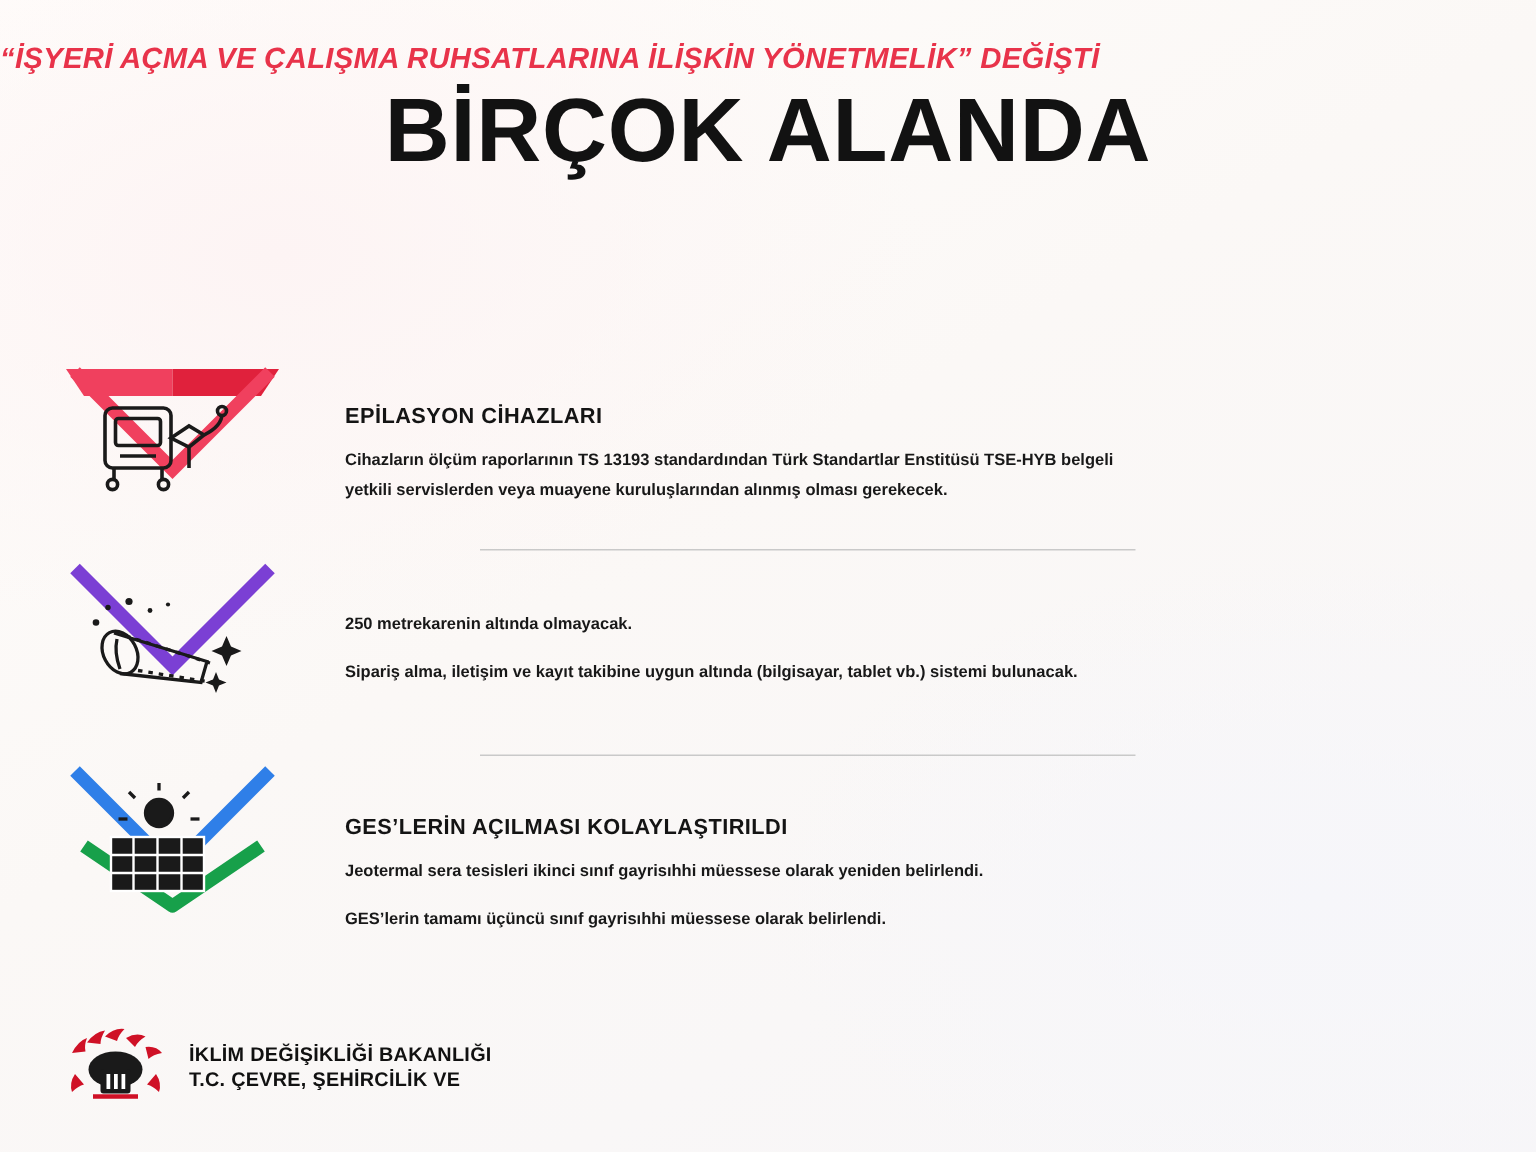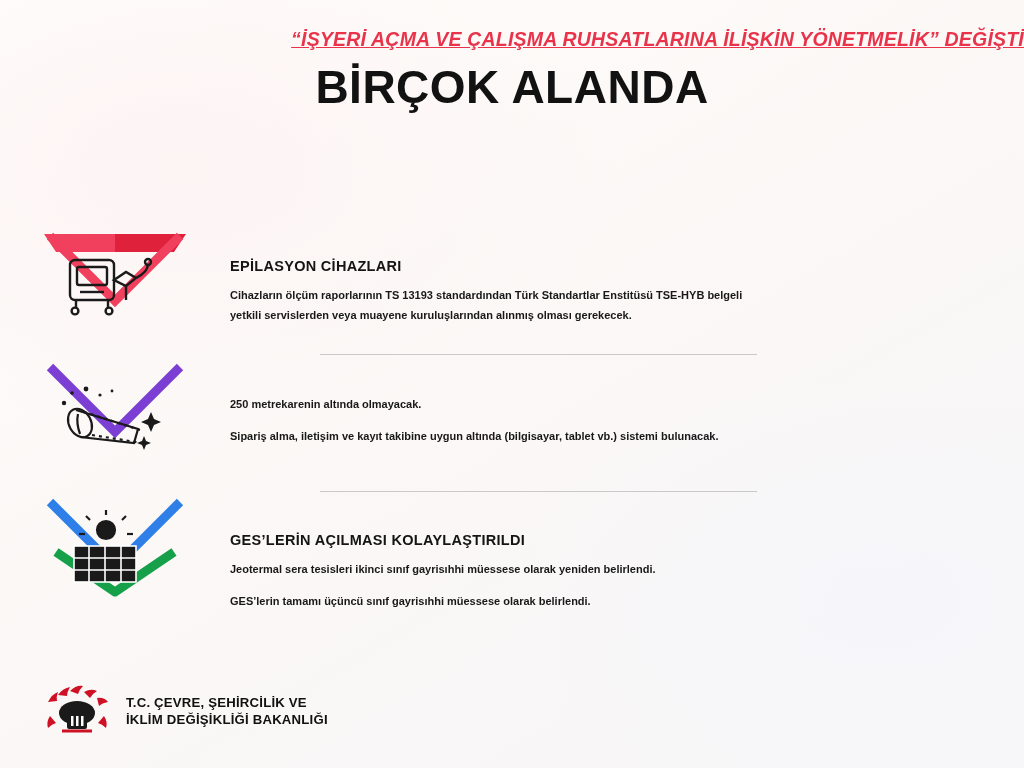--- a/index.html
+++ b/index.html
@@ -23,48 +23,47 @@
       linear-gradient(150deg, #fffdfb 0%, #fbf8f6 45%, #f7f6f8 100%);
     overflow: hidden;
   }
 
   
   .kicker {
     position: absolute;
     top: 28px;
     left: 0;
     width: 1024px;
-    text-align: right;
+    text-align: left;
     color: #e8334a;
     font-size: 19.5px;
     font-weight: bold;
     letter-spacing: 0.2px;
     font-style: italic;
     white-space: nowrap;
-    text-decoration: underline;
   }
   .headline {
     position: absolute;
     top: 62px;
     left: 0;
     width: 1024px;
     text-align: center;
     color: #121212;
-    font-size: 46px;
+    font-size: 60px;
     line-height: 50px;
     font-weight: bold;
     letter-spacing: 0.5px;
   }
   .headline .l1 { display: block; }
   .headline .l2 { display: block; }
 
   
   .content {
     position: absolute;
-    top: 218px;
+    top: 230px;
     left: 0;
     width: 829px;
   }
   .row {
     display: flex;
     align-items: flex-start;
     margin-bottom: 0;
   }
   .icon-col {
     width: 230px;
@@ -257,18 +256,18 @@
         </g>
         <g fill="#ffffff">
           <rect x="31" y="34" width="2.5" height="10"></rect>
           <rect x="36" y="34" width="2.5" height="10"></rect>
           <rect x="41" y="34" width="2.5" height="10"></rect>
         </g>
         <path d="M22 49 h30" stroke="#cf1126" stroke-width="3"></path>
       </svg>
     </div>
     <div class="ministry-text">
+      <span>İKLİM DEĞİŞİKLİĞİ BAKANLIĞI</span>
       <span>T.C. ÇEVRE, ŞEHİRCİLİK VE</span>
-      <span>İKLİM DEĞİŞİKLİĞİ BAKANLIĞI</span>
     </div>
   </div>
 
 </div>
 
 </body></html>

